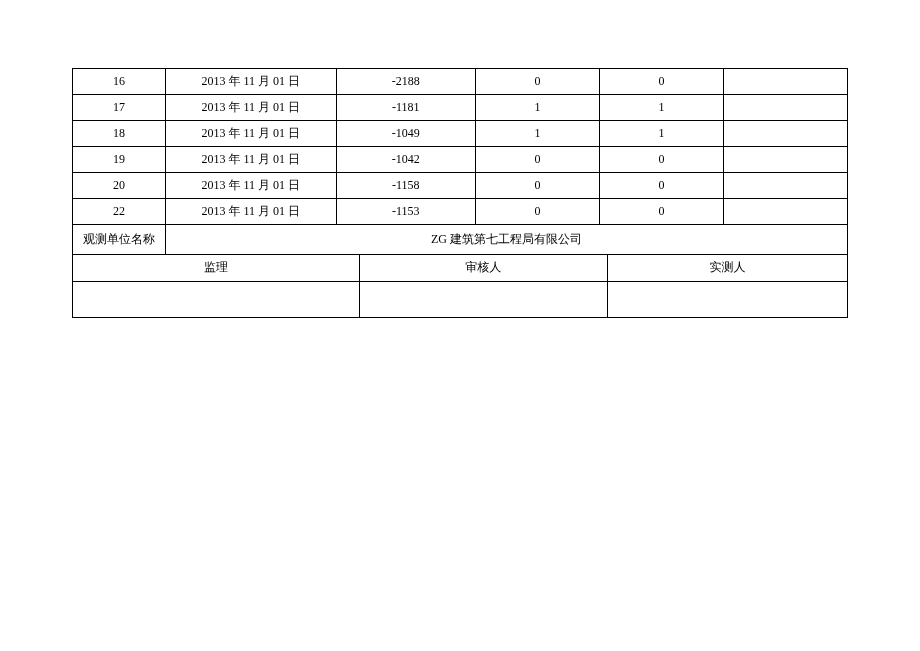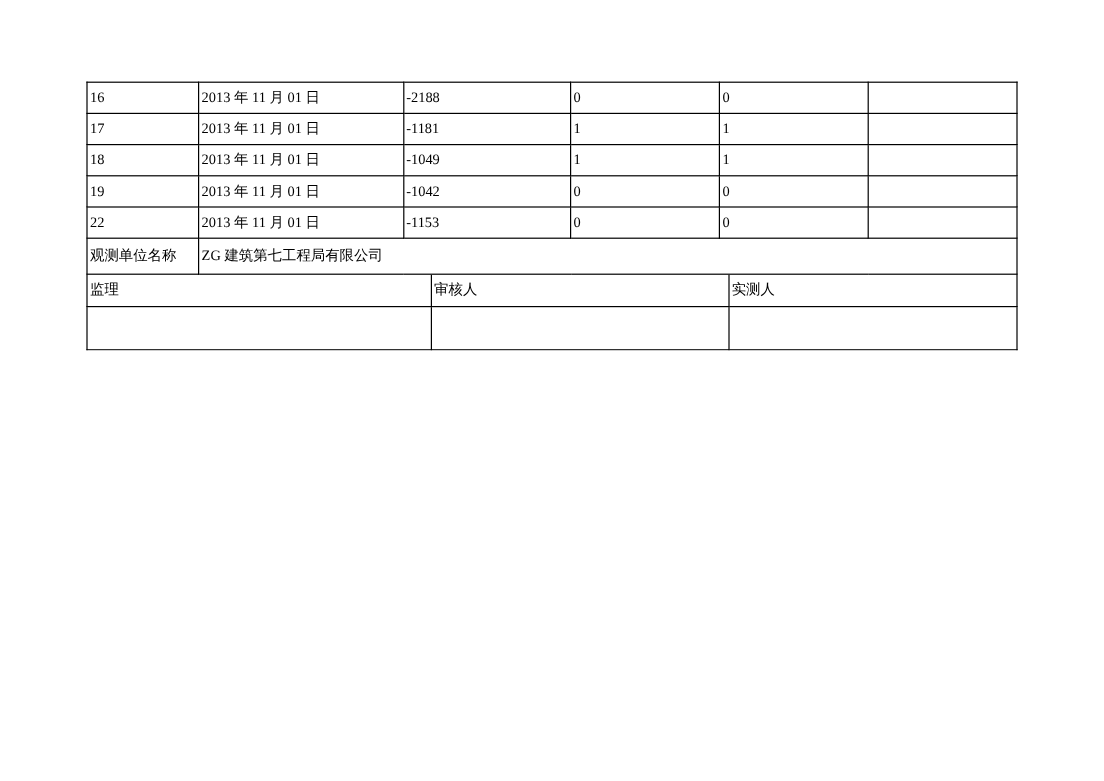--- a/index.html
+++ b/index.html
@@ -17,21 +17,21 @@
     table {
       border-collapse: collapse;
       width: 100%;
       table-layout: fixed;
     }
     td {
       border: 1px solid #000;
       height: 26px;
       padding: 0 2px;
       vertical-align: middle;
-      text-align: left;
+      text-align: center;
       overflow: hidden;
       white-space: nowrap;
     }
     .col1 { width: 12%; }
     .col2 { width: 22%; }
     .col3 { width: 18%; }
     .col4 { width: 16%; }
     .col5 { width: 16%; }
     .col6 { width: 16%; }
     .org-row td { height: 30px; }
@@ -80,20 +80,28 @@
       </tr>
       <tr>
         <td>19</td>
         <td>2013 年 11 月 01 日</td>
         <td>-1042</td>
         <td>0</td>
         <td>0</td>
         <td></td>
       </tr>
       <tr>
+        <td>20</td>
+        <td>2013 年 11 月 01 日</td>
+        <td>-1158</td>
+        <td>0</td>
+        <td>0</td>
+        <td></td>
+      </tr>
+      <tr>
         <td>22</td>
         <td>2013 年 11 月 01 日</td>
         <td>-1153</td>
         <td>0</td>
         <td>0</td>
         <td></td>
       </tr>
     </tbody>
   <tbody>
     <tr class="org-row">

